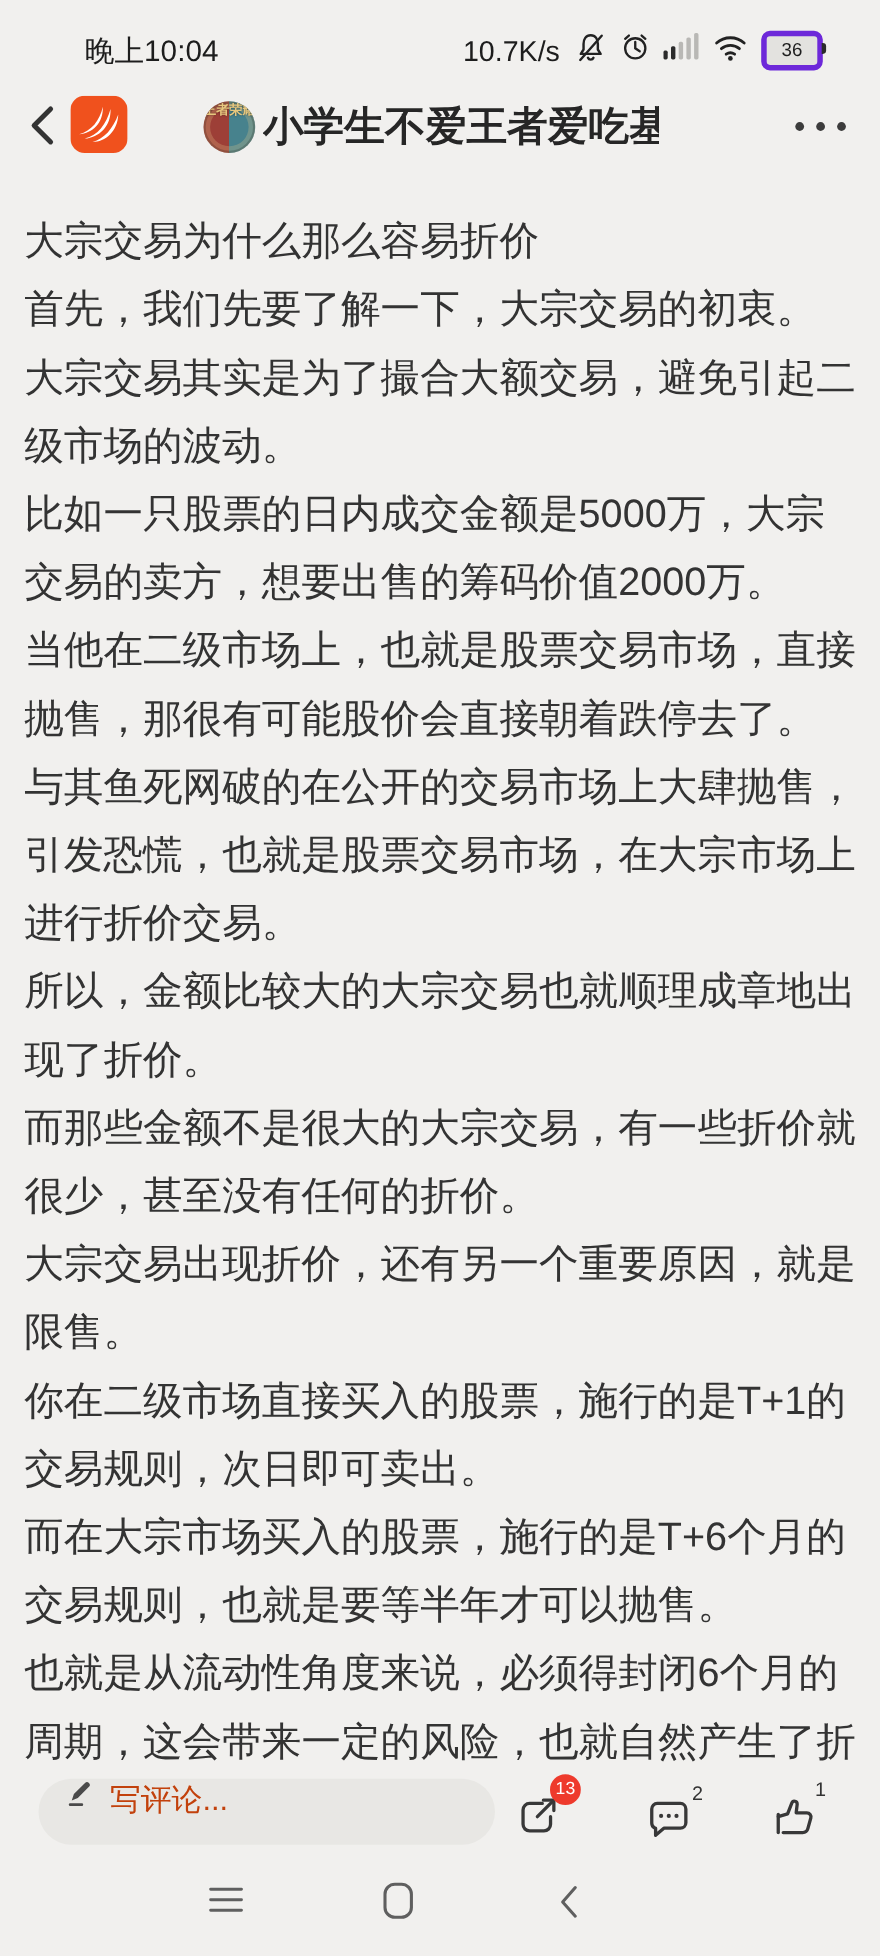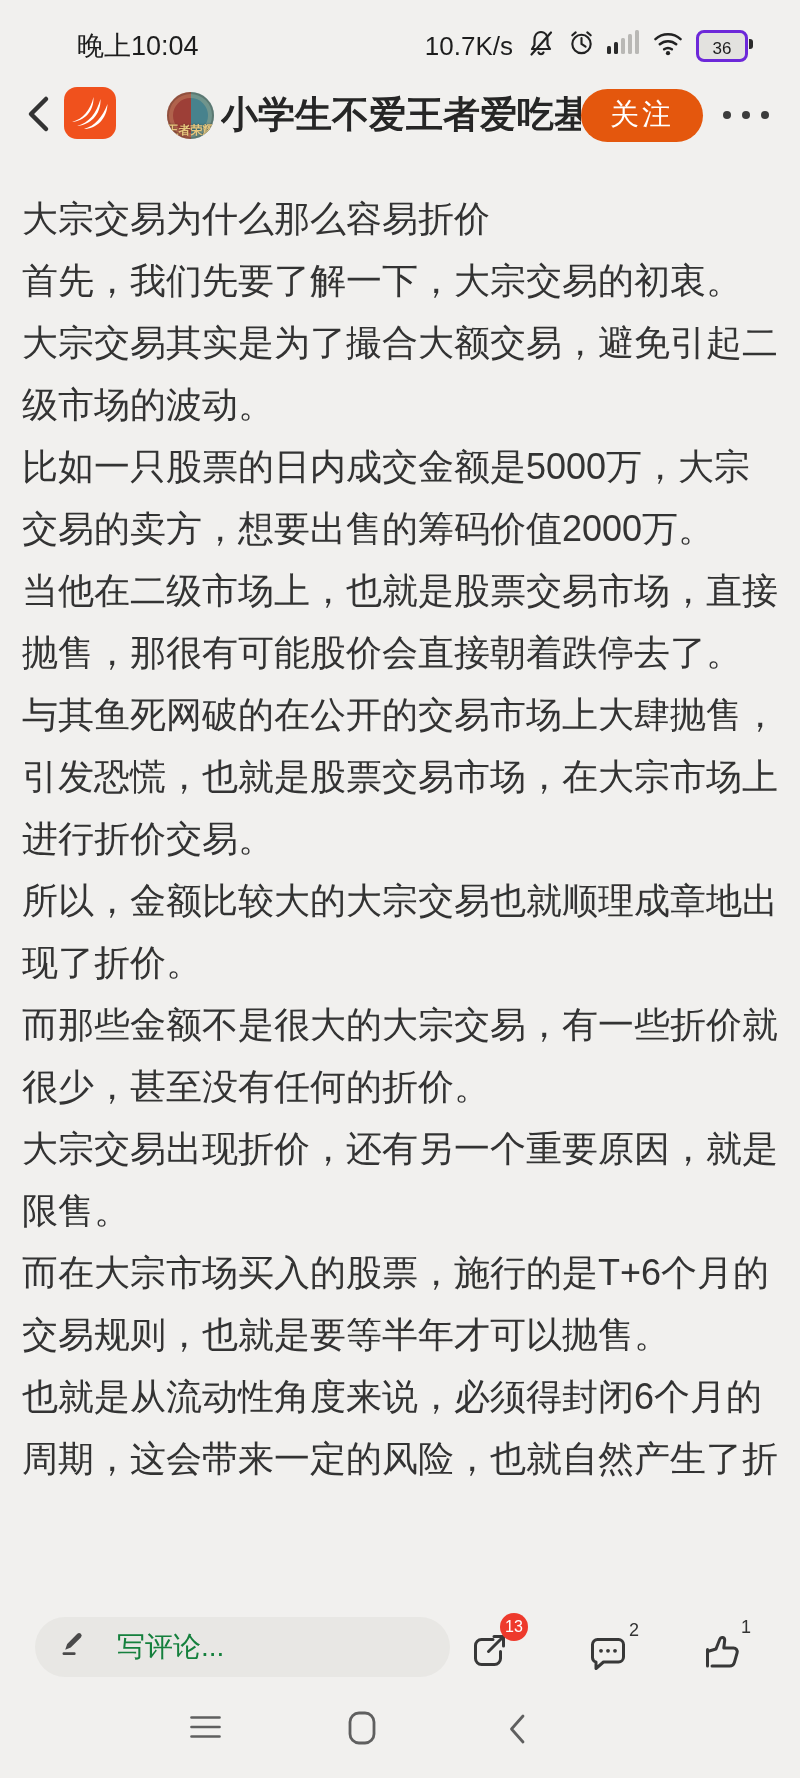--- a/index.html
+++ b/index.html
@@ -13,40 +13,40 @@
   
   .status-bar {
     position:absolute; top:24px; left:0; right:0; height:44px;
     display:flex; align-items:center;
     padding:0 52px 0 77px; box-sizing:border-box;
     font-size:27px; color:#1d1d1d; font-weight:500;
   }
   .status-right { margin-left:auto; display:flex; align-items:center; gap:11px; }
   .net-speed { font-size:26px; margin-right:2px; }
   .battery {
-    width:46px; height:26px; border:3px solid #6d28d9; border-radius:8px;
-    display:flex; align-items:flex-end; justify-content:center;
+    width:46px; height:26px; border:5px solid #6d28d9; border-radius:8px;
+    display:flex; align-items:center; justify-content:center;
     font-size:17px; color:#1d1d1d; position:relative; background:#e3e2df;
   }
   .battery::after {
     content:""; position:absolute; right:-8px; top:6px; width:4px; height:10px;
     background:#2b2b2b; border-radius:0 3px 3px 0;
   }
 
   
   .header {
     position:absolute; top:82px; left:0; right:0; height:66px;
     display:flex; align-items:center; padding:0 25px; box-sizing:border-box;
   }
   .back-btn { margin-top:2px; }
   .app-logo { margin-left:13px; display:block; }
   .avatar {
-    margin-left:51px; width:47px; height:47px; border-radius:50%;
+    margin-left:69px; width:47px; height:47px; border-radius:50%;
     background:linear-gradient(90deg,#9d3f37 0 50%,#47828d 50% 100%);
-    display:flex; align-items:flex-end; justify-content:center;
+    display:flex; align-items:flex-start; justify-content:center;
     box-shadow:inset 0 0 0 2px rgba(0,0,0,.18), inset 0 0 0 6px rgba(235,205,140,.25);
     overflow:hidden; flex:none;
   }
   .avatar-text {
     font-size:12px; color:#e7c77e; font-weight:bold; white-space:nowrap;
     text-shadow:0 0 2px rgba(0,0,0,.45);
   }
   .publisher-name {
     margin-left:7px; font-size:37px; font-weight:600; color:#262626;
     white-space:nowrap; overflow:hidden; max-width:360px; flex:none;
@@ -65,23 +65,23 @@
     overflow:hidden; padding-top:26px; box-sizing:border-box;
     font-size:36px; line-height:62px; color:#333; letter-spacing:0;
   }
   .article p { margin:0; }
 
   
   .comment-bar { position:absolute; top:1612px; left:0; width:800px; height:76px; }
   .comment-input {
     position:absolute; left:35px; top:5px; width:415px; height:60px;
     border-radius:30px; background:#e8e7e4;
-    display:flex; align-items:center; gap:32px;
+    display:flex; align-items:flex-start; gap:15px;
     padding-left:23px; box-sizing:border-box;
-    color:#15803d; font-size:28px;
+    color:#c2410c; font-size:28px;
   }
   .icon-btn { position:absolute; }
   .badge {
     position:absolute; left:500px; top:1px; min-width:28px; height:28px;
     border-radius:14px; background:var(--badge,#ee3a2c); color:#fff;
     font-size:16px; font-weight:normal; display:flex; align-items:center; justify-content:center;
     padding:0 5px; box-sizing:border-box;
   }
   .count-sup { position:absolute; font-size:18px; color:#333; }
 
@@ -144,39 +144,39 @@
       <rect width="52" height="52" rx="13" fill="var(--brand,#f0511d)"></rect>
       <path d="M8 35 C19 32 26.5 23 29.5 10 C30 25 20 34 8 35 Z" fill="#fff"></path>
       <path d="M13 39 C25 36 32.5 26 36.5 12 C37 28 26 38 13 39 Z" fill="#fff"></path>
       <path d="M20 42 C31 39 38.5 30 43.5 17 C43 32 32 42 20 42 Z" fill="#fff"></path>
     </svg>
   </span>
   <span class="avatar">
     <span class="avatar-text">王者荣耀</span>
   </span>
   <span class="publisher-name">小学生不爱王者爱吃基</span>
-  <span class="follow-btn">关注</span>
   <span class="more-dots">
       <i></i>
       <i></i>
       <i></i>
     </span>
 </div>
 
 <div class="article">
 
 <p>大宗交易为什么那么容易折价</p>
     <p>首先，我们先要了解一下，大宗交易的初衷。</p>
     <p>大宗交易其实是为了撮合大额交易，避免引起二级市场的波动。</p>
     <p>比如一只股票的日内成交金额是5000万，大宗交易的卖方，想要出售的筹码价值2000万。</p>
     <p>当他在二级市场上，也就是股票交易市场，直接抛售，那很有可能股价会直接朝着跌停去了。</p>
     <p>与其鱼死网破的在公开的交易市场上大肆抛售，引发恐慌，也就是股票交易市场，在大宗市场上进行折价交易。</p>
     <p>所以，金额比较大的大宗交易也就顺理成章地出现了折价。</p>
     <p>而那些金额不是很大的大宗交易，有一些折价就很少，甚至没有任何的折价。</p>
     <p>大宗交易出现折价，还有另一个重要原因，就是限售。</p>
+    <p>你在二级市场直接买入的股票，施行的是T+1的交易规则，次日即可卖出。</p>
     <p>而在大宗市场买入的股票，施行的是T+6个月的交易规则，也就是要等半年才可以抛售。</p>
     <p>也就是从流动性角度来说，必须得封闭6个月的周期，这会带来一定的风险，也就自然产生了折</p>
   </div>
 
 <div class="comment-bar">
   <div class="comment-input">
     <span>
       <svg width="27" height="27" viewBox="0 0 28 28">
         <path d="M7.5 20.5 L9.5 14.5 L20 4 a2.6 2.6 0 0 1 3.7 3.7 L13.2 18.2 Z" fill="#4a4a4a"></path>
         <path d="M6 24.5 h11" stroke="#4a4a4a" stroke-width="2.6" stroke-linecap="round"></path>

